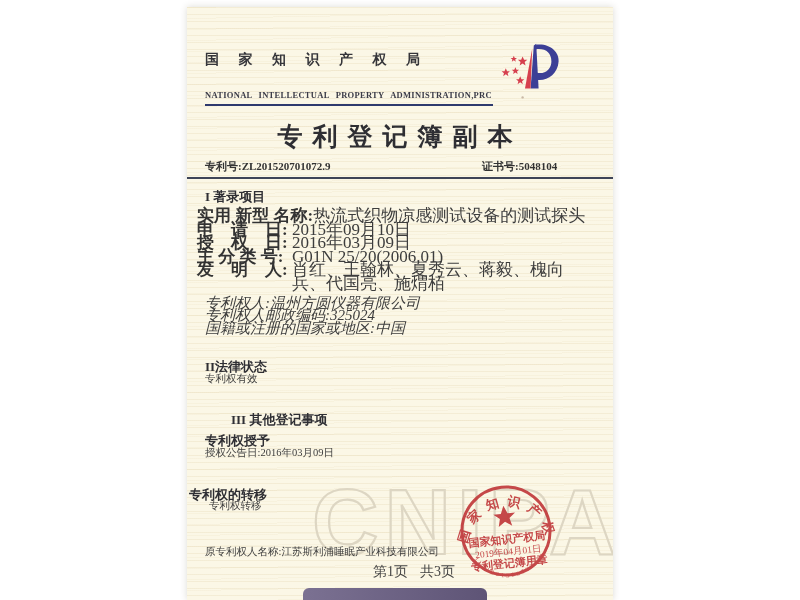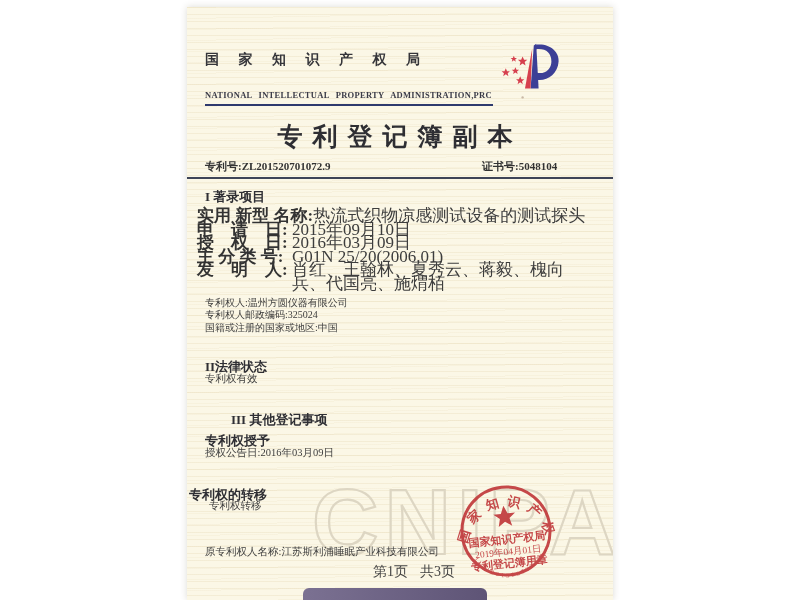--- a/index.html
+++ b/index.html
@@ -34,21 +34,21 @@
   }
   .num-row{position:absolute;left:18px;top:152px;width:392px;font-size:11px;font-weight:bold;color:#333;}
   .num-row .cert{position:absolute;left:277px;top:0;}
   .rule-full{position:absolute;left:0;top:170px;width:426px;height:2px;background:var(--rule_dark);}
   .sec-head{position:absolute;font-size:13px;font-weight:bold;color:#2f2f34;white-space:nowrap;}
   .plain{position:absolute;font-size:10.5px;color:#3d3d3d;white-space:nowrap;}
   .biblio{position:absolute;left:10px;top:202px;width:394px;font-size:17px;z-index:2;}
   .biblio .row{display:flex;line-height:13.5px;}
   .biblio .lbl{flex:0 0 95px;font-weight:bold;color:#333;white-space:pre;}
   .biblio .val{color:#3d3d3d;max-width:272px;white-space:normal;}
-  .holder{position:absolute;left:18px;top:290px;width:394px;font-size:10px;line-height:12.4px;color:#3d3d3d;z-index:2;}
+  .holder{position:absolute;left:18px;top:290px;width:394px;font-size:15px;line-height:12.4px;color:#3d3d3d;z-index:2;font-style:italic;}
   .watermark{position:absolute;left:125px;top:452px;z-index:1;}
   .watermark text{
     font-family:"Liberation Sans","DejaVu Sans",sans-serif;
     font-size:92px;font-weight:bold;letter-spacing:6px;
     fill:none;stroke:var(--wm);stroke-width:2.2px;
   }
   .seal{position:absolute;left:258px;top:463px;z-index:3;opacity:.92;transform:rotate(-6deg);}
   .seal text{fill:var(--seal_red);font-family:"Liberation Serif","DejaVu Serif",serif;}
   .footer{position:absolute;left:186px;top:556px;font-size:14px;color:#444;z-index:2;}
   .footer span{margin-right:12px;}

